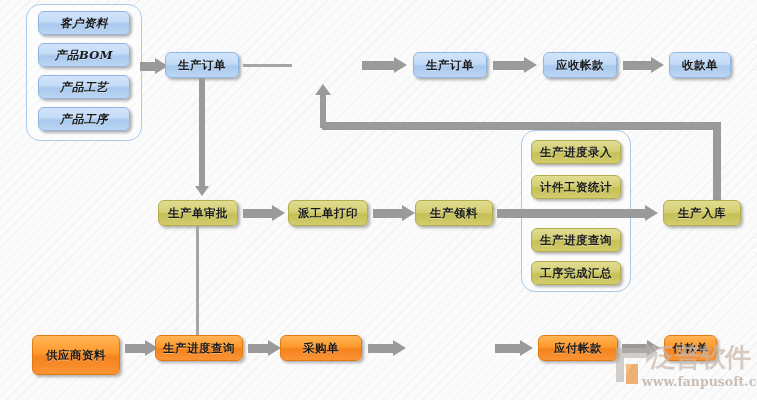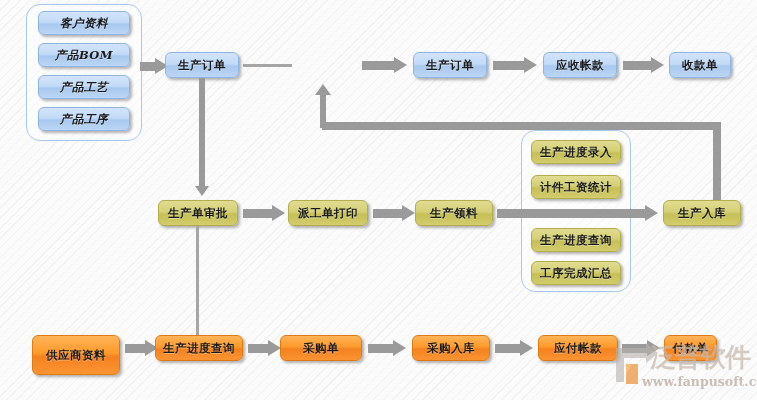--- a/index.html
+++ b/index.html
@@ -209,21 +209,20 @@
       <div class="head"></div>
   </div>
 
   <div class="node orange" style="left:280px;top:335px;width:82px;height:26px;">采购单</div>
 
   <div class="arrowR fat" style="left:368px;top:340px;width:38px;">
     <div class="shaft" style="width:25px;"></div>
       <div class="head"></div>
   </div>
 
-  <div class="node orange" style="left:412px;top:335px;width:78px;height:26px;">采购入库</div>
 
   <div class="arrowR fat" style="left:495px;top:340px;width:38px;">
     <div class="shaft" style="width:25px;"></div>
       <div class="head"></div>
   </div>
 
   <div class="node orange" style="left:538px;top:335px;width:80px;height:26px;">应付帐款</div>
 
   <div class="arrowR fat" style="left:622px;top:340px;width:38px;">
     <div class="shaft" style="width:25px;"></div>

